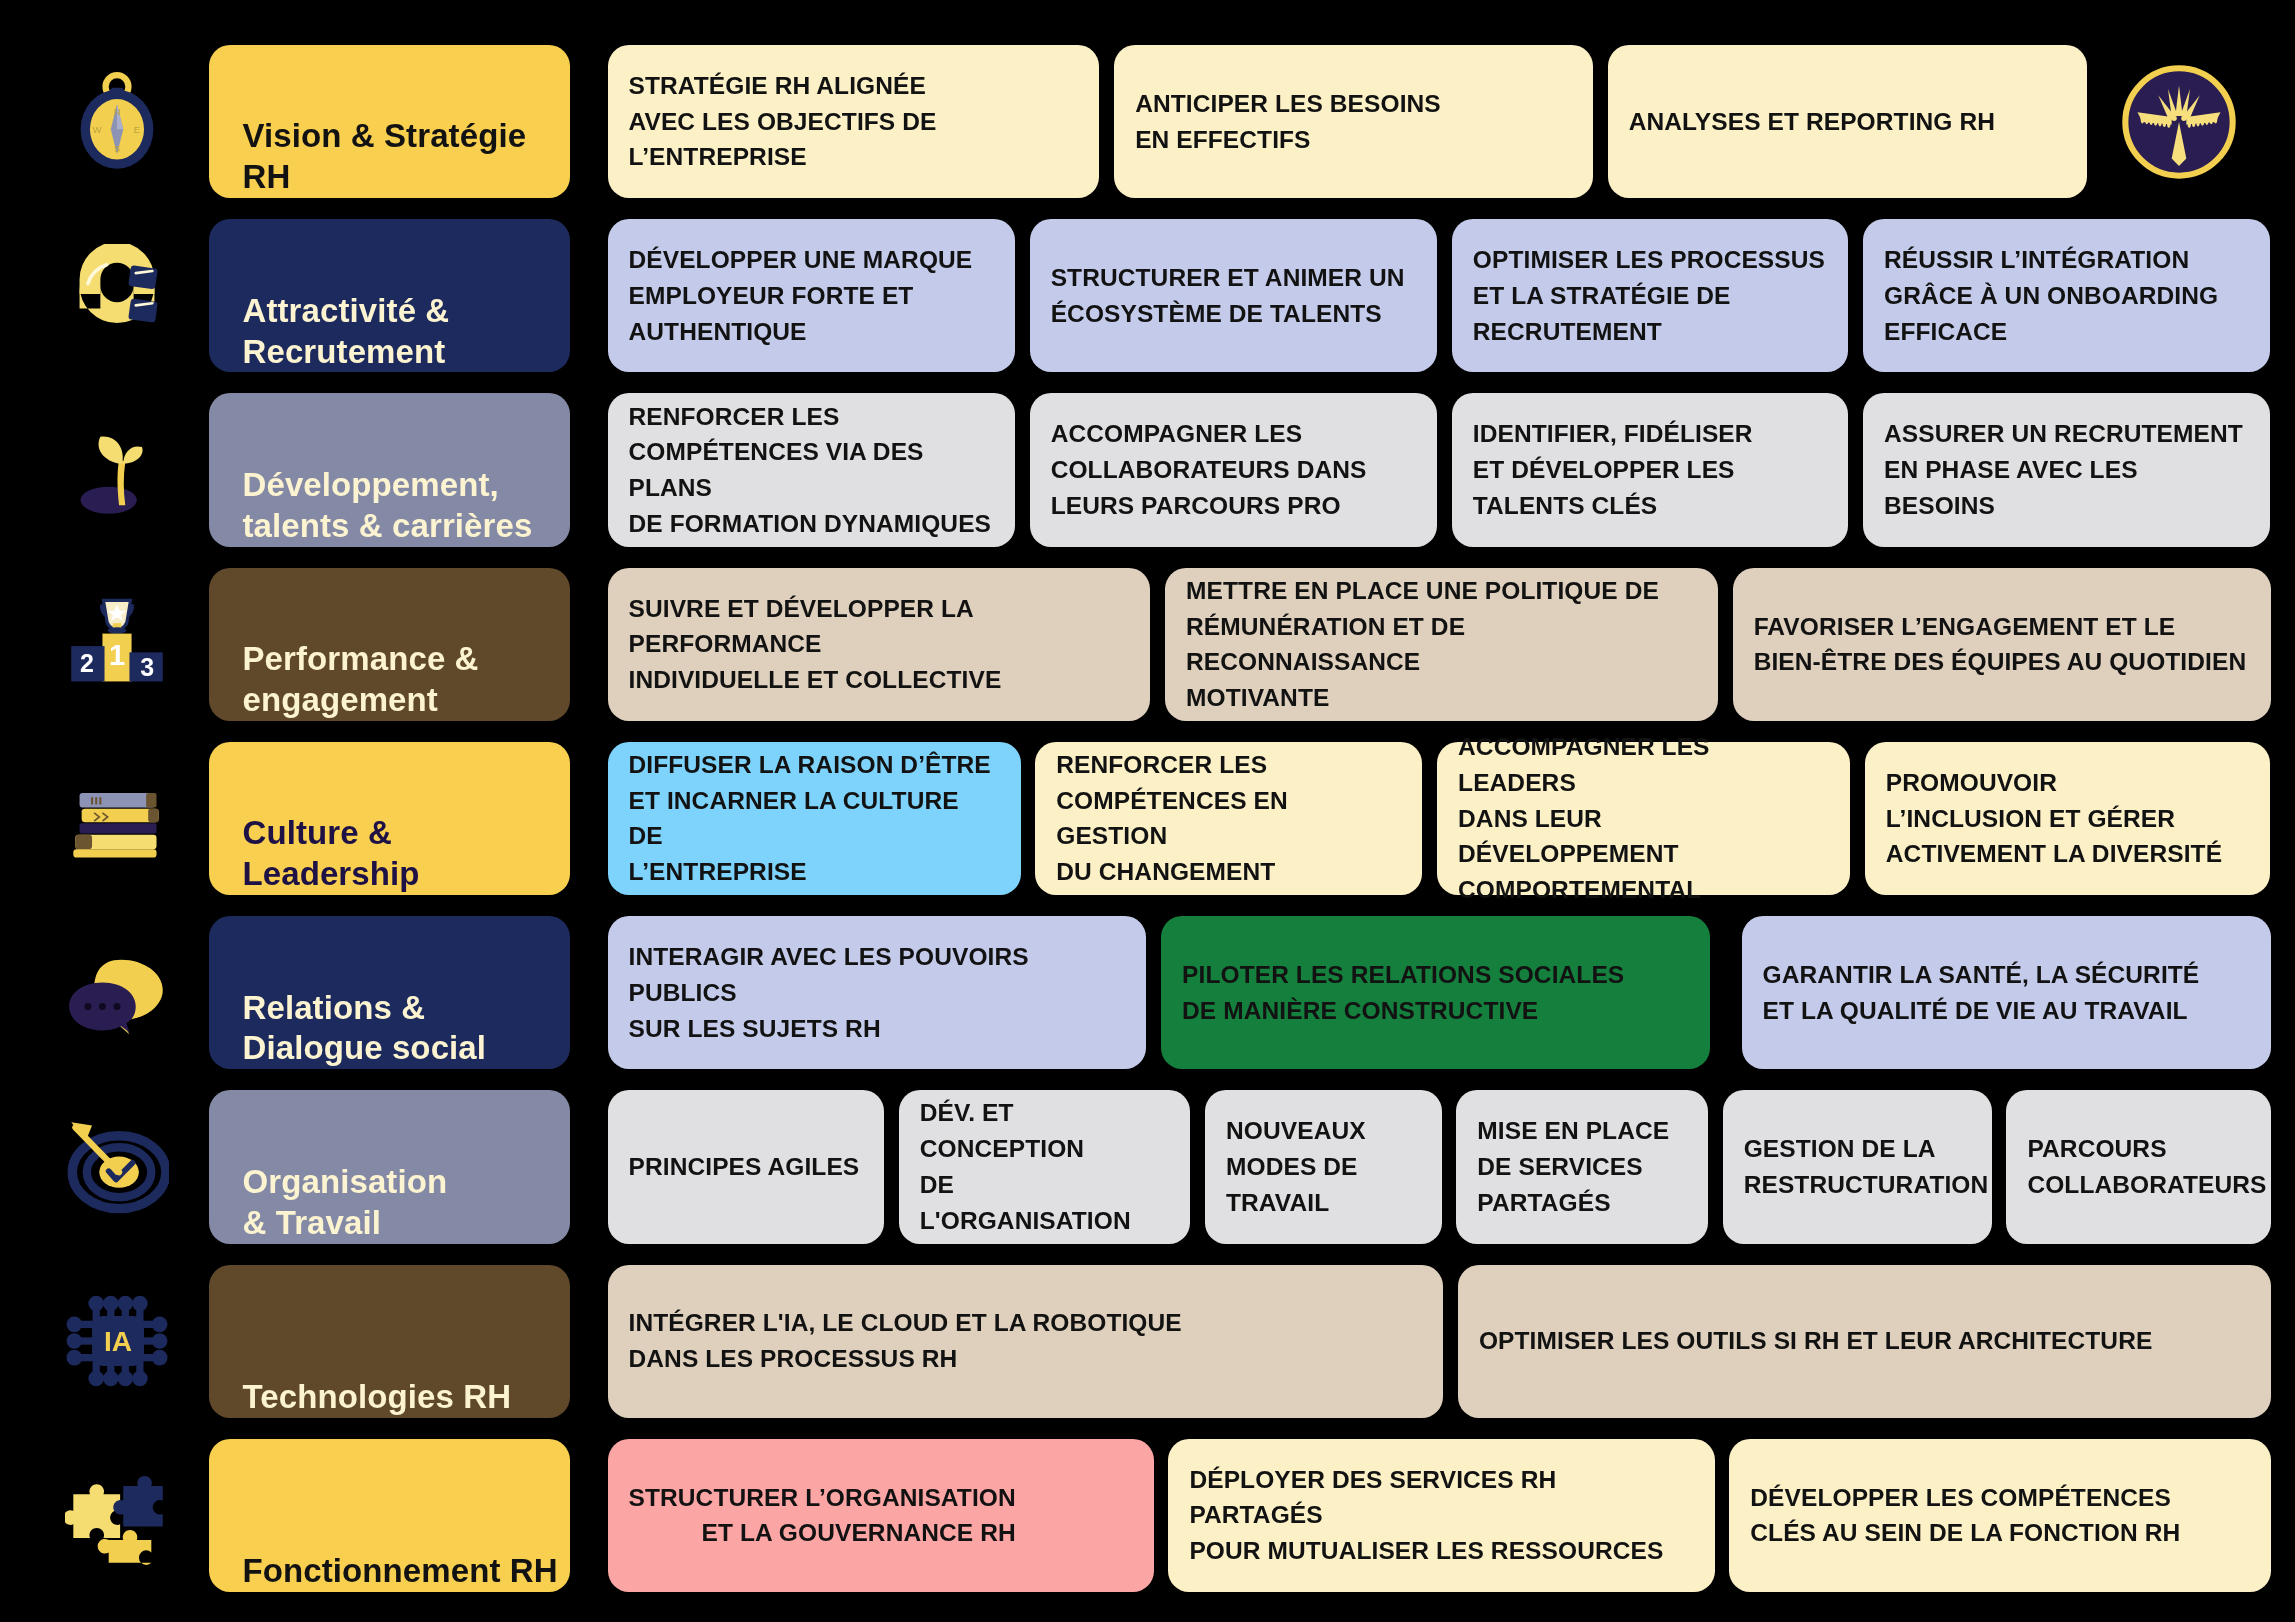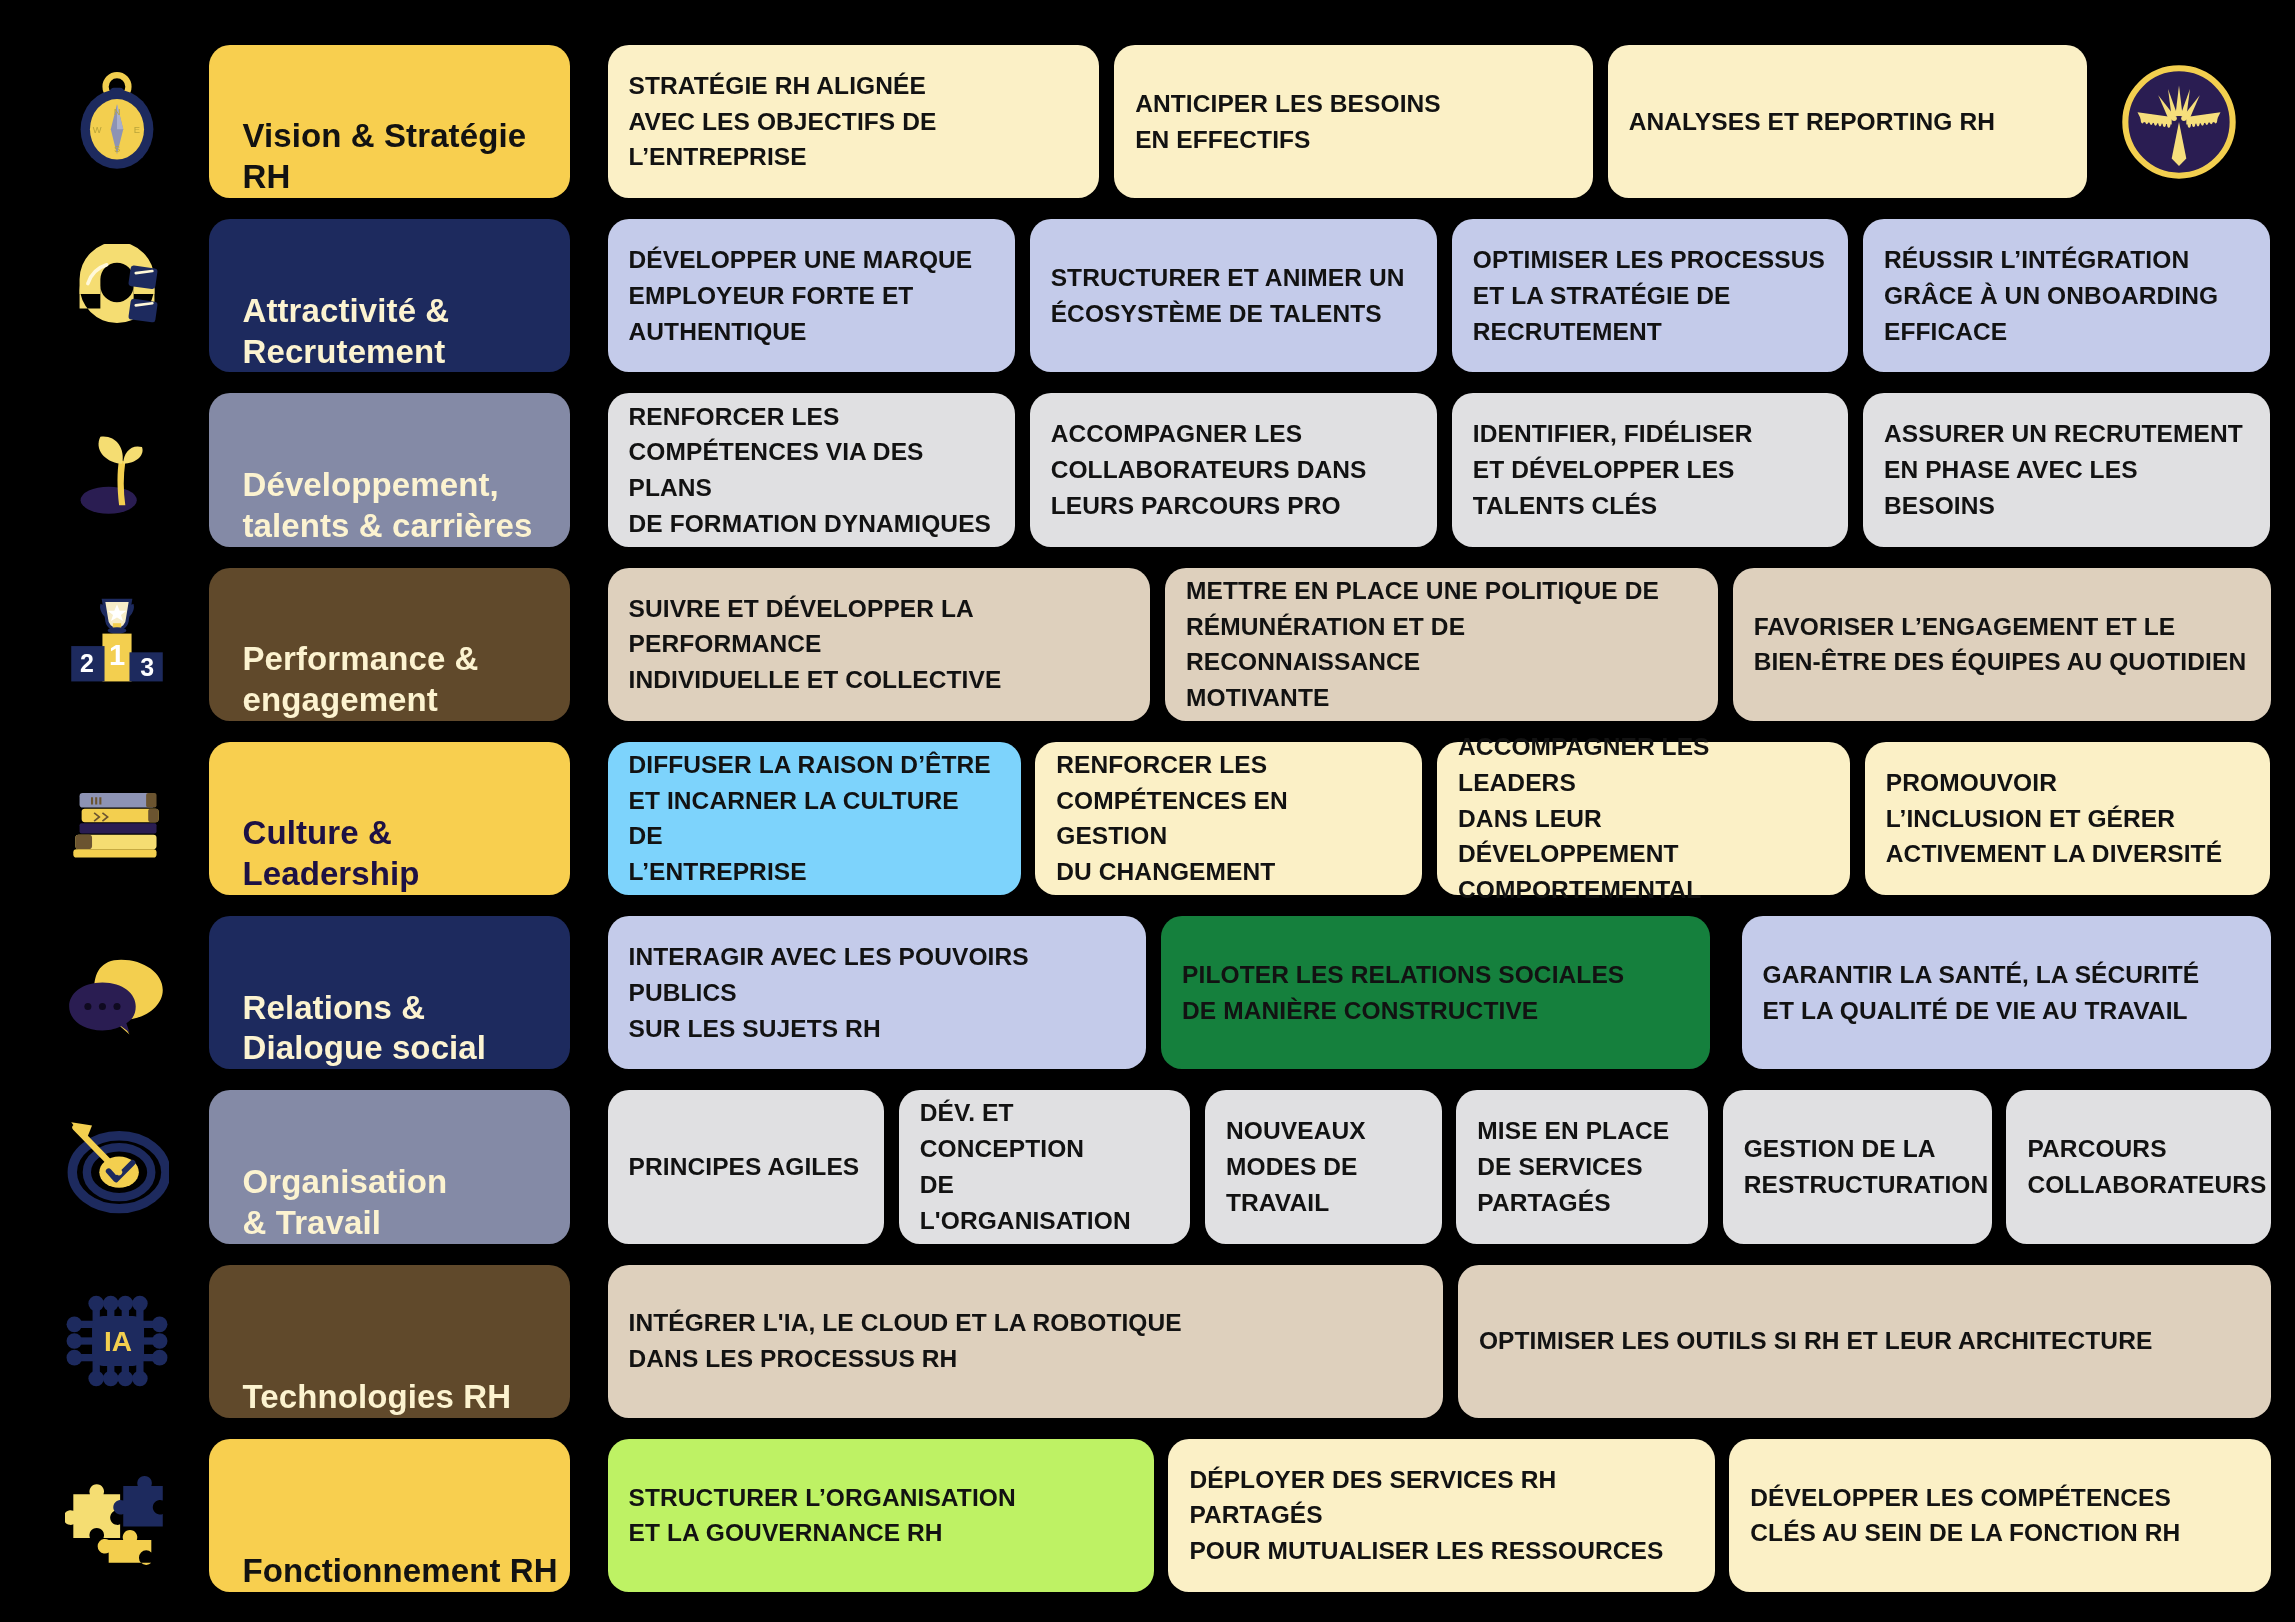--- a/index.html
+++ b/index.html
@@ -434,21 +434,21 @@
         <svg width="104" height="104" viewBox="0 0 100 100" xmlns="http://www.w3.org/2000/svg">
           <path d="M8 30 h16 a7 7 0 1 1 13 0 h16 v16 a7 7 0 1 0 0 13 v13 h-16 a7 7 0 1 0 -13 0 h-16 v-13 a7 7 0 1 1 0 -13 Z" fill="#f5dd72"></path>
           <path d="M54 18 h14 a7 7 0 1 1 13 0 h11 v14 a7 7 0 1 0 0 13 v12 h-38 v-12 a7 7 0 1 1 0 -13 Z" fill="#1d2a5e" transform="translate(2,4)"></path>
           <path d="M42 74 h14 a7 7 0 1 1 13 0 h14 v12 a7 7 0 1 0 0 10 h-41 v-10 a7 7 0 1 1 0 -12 Z" fill="#f3cf4f"></path>
         </svg>
       </div>
       <div class="label-cell" style="background: rgb(248, 207, 79);">
         <div class="label-text" style="color: rgb(18, 18, 18);">Fonctionnement RH</div>
       </div>
       <div class="cards">
-        <div class="card" style="background: #bef264; flex: 1 1 0px;">
+        <div class="card" style="background: #fca5a5; flex: 1 1 0px; text-align: right;">
           <div class="card-text">STRUCTURER L’ORGANISATION
 ET LA GOUVERNANCE RH</div>
         </div>
         <div class="card" style="background: rgb(251, 240, 198); flex: 1 1 0px;">
           <div class="card-text">DÉPLOYER DES SERVICES RH PARTAGÉS
 POUR MUTUALISER LES RESSOURCES</div>
         </div>
         <div class="card" style="background: rgb(251, 240, 198); flex: 0.99 1 0px;">
           <div class="card-text">DÉVELOPPER LES COMPÉTENCES
 CLÉS AU SEIN DE LA FONCTION RH</div>

